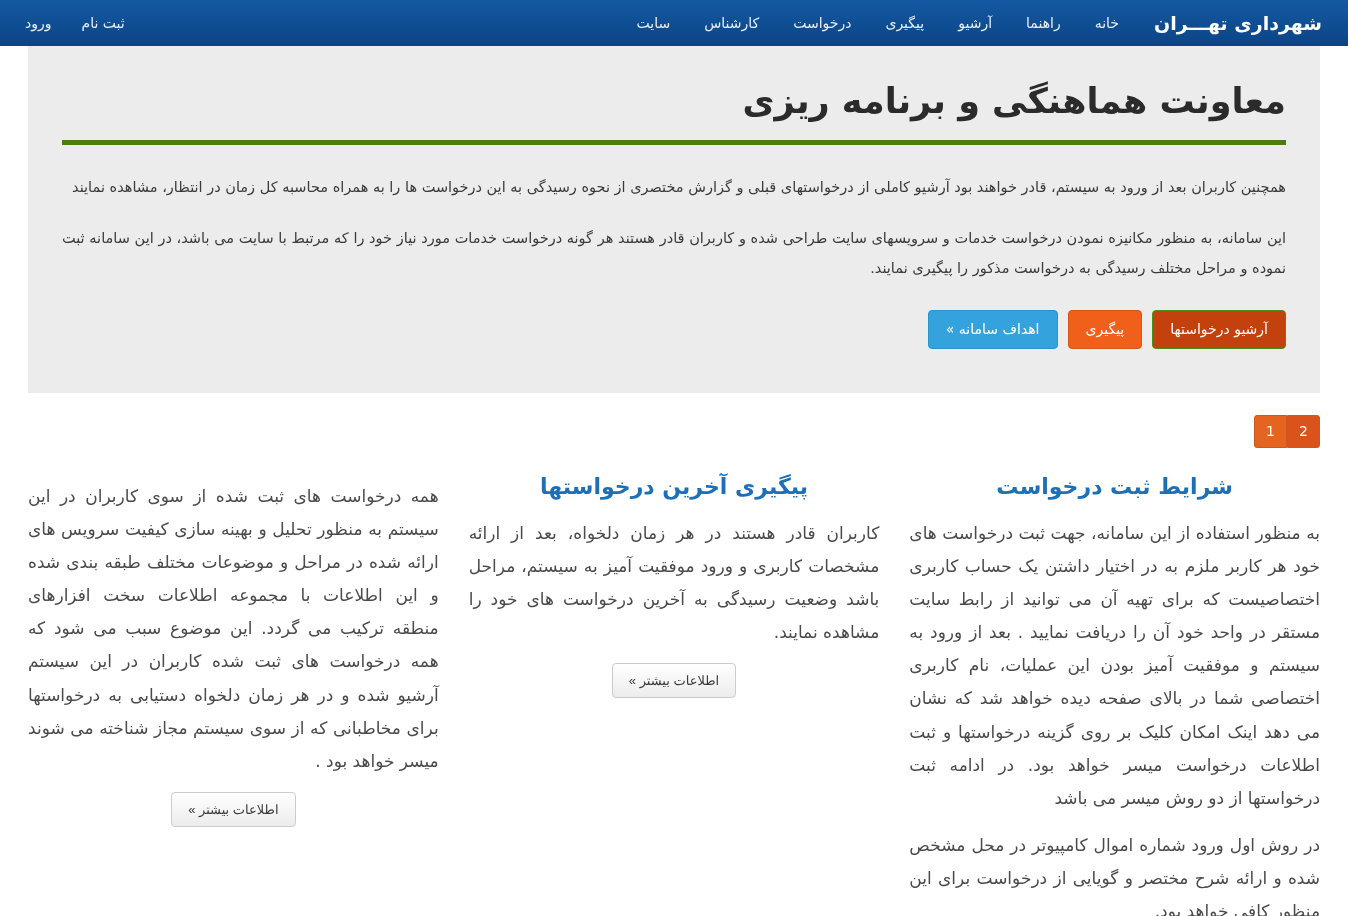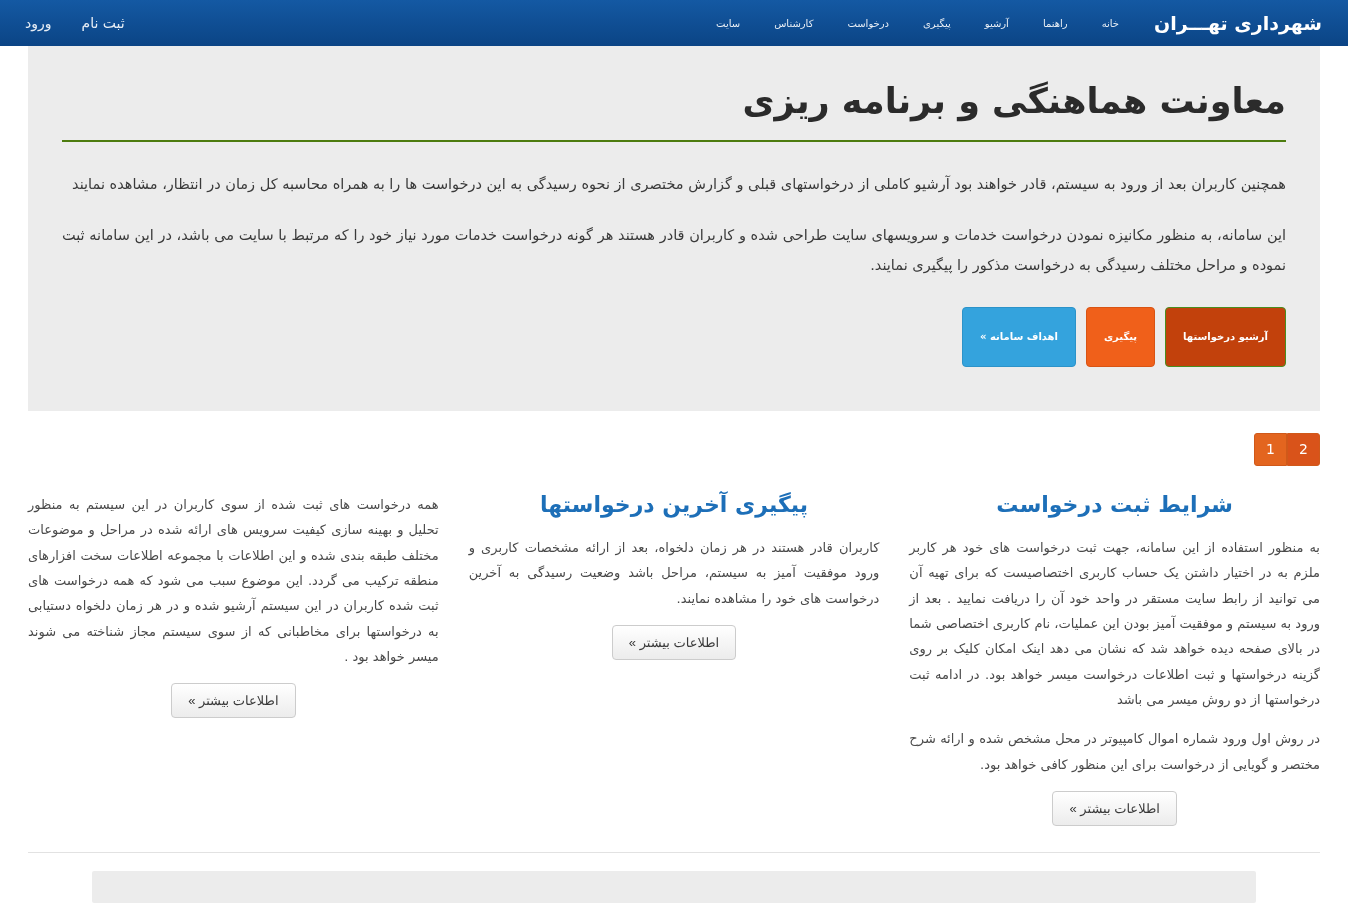--- a/index.html
+++ b/index.html
@@ -42,42 +42,42 @@
     display: flex;
     align-items: center;
     height: 46px;
   }
   .nav-links a, .nav-auth a {
     display: flex;
     align-items: center;
     height: 46px;
     padding: 0 17px;
     color: #e8eef5;
-    font-size: 10px;
+    font-size: 14px;
     text-decoration: none;
     white-space: nowrap;
   }
   .nav-auth { display: flex; align-items: center; }
   .nav-auth a { font-size: 14px; padding: 0 15px; }
 
   
   .jumbo {
     margin: 0 28px;
     background: #ececec;
     padding: 34px 34px 44px 34px;
     min-height: 340px;
   }
   .jumbo h1 {
     margin: 0 0 28px 0;
     text-align: right;
     font-size: 35px;
     line-height: 1.25;
     font-weight: bold;
     color: #2b2b2b;
-    border-bottom: 2px solid #4d7c0f;
+    border-bottom: 5px solid #4d7c0f;
     padding-bottom: 16px;
     display: block;
   }
   .jumbo p {
     margin: 0 0 22px 0;
     text-align: justify;
     font-size: 14.5px;
     line-height: 2.05;
     color: #3a3a3a;
   }
@@ -85,30 +85,29 @@
     display: flex;
     flex-direction: row;
     justify-content: flex-start;
     gap: 10px;
     margin-top: 26px;
   }
   .btn {
     display: inline-flex;
     align-items: center;
     justify-content: center;
-    padding: 23px 17px;
-    font-size: 10px;
+    padding: 10px 17px;
+    font-size: 14px;
     color: #ffffff;
     border: 1px solid rgba(0,0,0,.12);
     border-radius: 4px;
     cursor: pointer;
     white-space: nowrap;
     text-decoration: none;
     line-height: 1.2;
-    font-weight: bold;
   }
   .btn-info { background: #34a3dd; border-color:#2c93c9; }
   .btn-warning { background: #f0601a; border-color:#d85414; }
   .btn-success { background: #c2410c; border-color:#4a8d1e; }
 
   
   .pager-wrap {
     margin: 22px 28px 0 28px;
     display: flex;
     justify-content: flex-start;
@@ -145,22 +144,22 @@
   }
   .col h2 {
     margin: 0 0 18px 0;
     font-size: 22px;
     font-weight: bold;
     color: #1d6fb8;
     text-align: center;
     letter-spacing: -0.5px;
   }
   .col p {
-    margin: 0 0 14px 0;
-    font-size: 13px;
+    margin: 6px 0 14px 0;
+    font-size: 17px;
     line-height: 1.95;
     color: #4a4a4a;
     text-align: justify;
   }
   .more-wrap {
     display: flex;
     justify-content: center;
     margin-top: 14px;
   }
   .btn-default {

